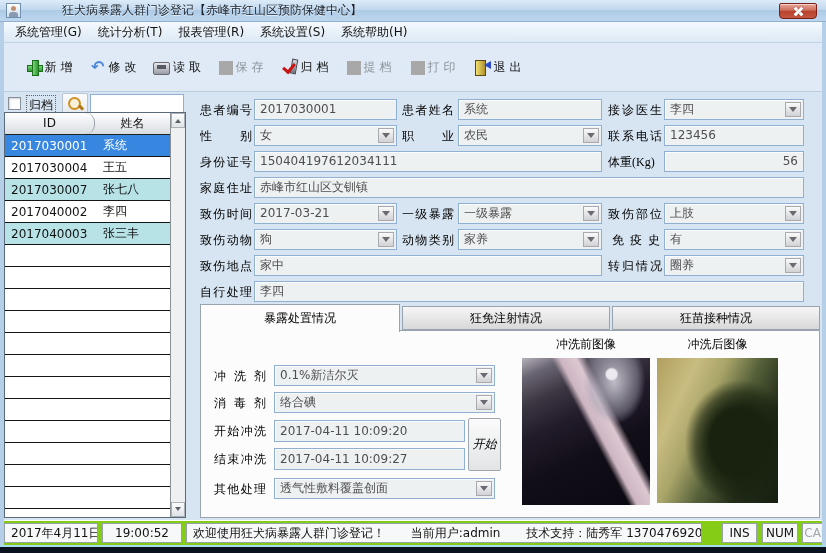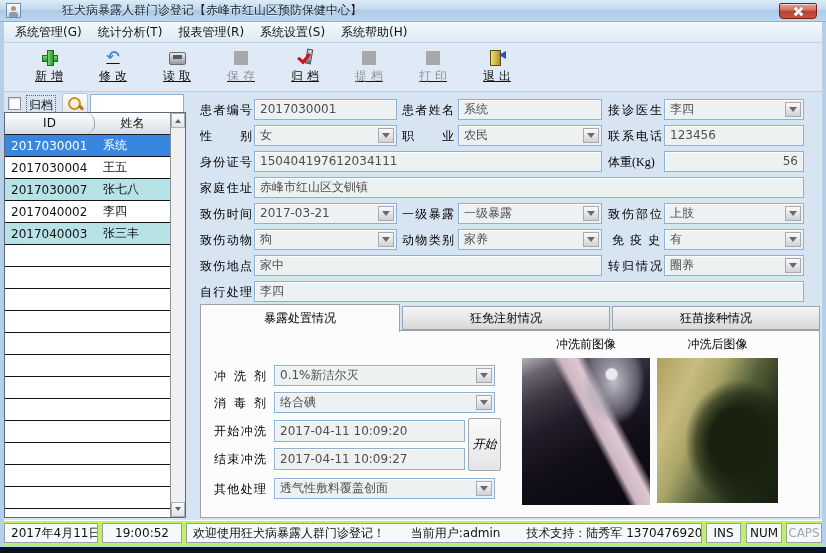--- a/index.html
+++ b/index.html
@@ -26,21 +26,21 @@
   .icon-close::before{transform:rotate(45deg);}
   .icon-close::after{transform:rotate(-45deg);}
   
   .menubar{position:absolute;left:1px;top:22px;width:824px;height:21px;
     background:linear-gradient(#f4f9fd,#dde9f5);border-bottom:1px solid #c2d3e6;
     display:flex;align-items:center;padding-left:6px;}
   .menu-item{padding:2px 8px;white-space:nowrap;cursor:default;}
   
   .toolbar{position:absolute;left:1px;top:43px;width:824px;height:49px;
     background:#dfeaf6;border-bottom:1px solid #bccede;display:flex;align-items:center;padding-left:16px;}
-  .tbtn{width:64px;height:44px;display:flex;flex-direction:column;align-items:center;justify-content:center;gap:3px;text-decoration:underline;}
+  .tbtn{width:64px;height:44px;display:flex;flex-direction:row;align-items:center;justify-content:center;gap:3px;}
   .tbtn .lbl-t{white-space:nowrap;color:#101010;}
   .tbtn.disabled .lbl-t{color:#8d949c;}
   .icon-plus{width:16px;height:16px;position:relative;}
   .icon-plus::before{content:"";position:absolute;left:1px;top:6px;width:14px;height:5px;background:linear-gradient(#7cd47c,#2c9a2c);border:1px solid #1a701a;}
   .icon-plus::after{content:"";position:absolute;left:6px;top:1px;width:5px;height:14px;background:linear-gradient(90deg,#7cd47c,#2c9a2c);border:1px solid #1a701a;}
   .icon-undo{width:16px;height:16px;color:#4a86d8;font-size:16px;line-height:15px;font-weight:bold;text-align:center;}
   .icon-undo::before{content:"↶";}
   .icon-disk{width:17px;height:13px;margin-top:2px;background:linear-gradient(#e9e9ed,#9a9aa4);border:1px solid #6a6a74;border-radius:2px;position:relative;}
   .icon-disk::before{content:"";position:absolute;left:3px;top:2px;right:3px;height:4px;background:#5a5a64;}
   .icon-gray{width:14px;height:14px;background:#a8a8a8;margin-top:1px;}
@@ -101,23 +101,23 @@
       linear-gradient(155deg, #b6b2ba 0%, #6a6572 10%, #3c3542 24%, #221c2a 40%, #120e18 62%, #0a0810 100%);
   }
   .post-img{
     background:
       radial-gradient(ellipse 70px 80px at 68% 58%, #18220f 0 42%, rgba(24,34,15,.6) 62%, rgba(24,34,15,0) 78%),
       linear-gradient(115deg, #b0a060 0%, #c9bc80 22%, #a8a468 38%, #55603a 56%, #222c18 76%, #161f10 100%);
   }
   .start-btn{position:absolute;left:468px;top:418px;width:33px;height:53px;background:linear-gradient(#fbfbfb,#e2e4e6);
     border:1px solid #a0a6ae;border-radius:2px;display:flex;align-items:center;justify-content:center;color:#000;font-style:italic;}
   
-  .statusbar{position:absolute;left:0;top:520px;width:826px;height:25px;background:#bef264;border-top:1px solid #fff;}
+  .statusbar{position:absolute;left:0;top:520px;width:826px;height:25px;background:#84cc16;border-top:1px solid #fff;}
   .sp{position:absolute;top:2px;height:20px;background:#f7f8f9;border:1px solid #98a0a8;line-height:18px;padding:0 6px;white-space:nowrap;overflow:hidden;}
-  .sp.center{text-align:center;padding:0;}
+  .sp.center{text-align:center;padding:0;margin-left:16px;}
   .sp .gap{display:inline-block;width:22px;}
   .sp.dim{color:#a0a6ac;}
   .bottom-edge{position:absolute;left:0;top:545px;width:826px;height:8px;background:#0a1220;border-top:2px solid #a8dcec;}
   .side-edge{position:absolute;top:22px;width:4px;height:523px;background:#b5cfe9;z-index:5;}
 </style>
 </head>
 <body>
 
 <div class="window">
 

